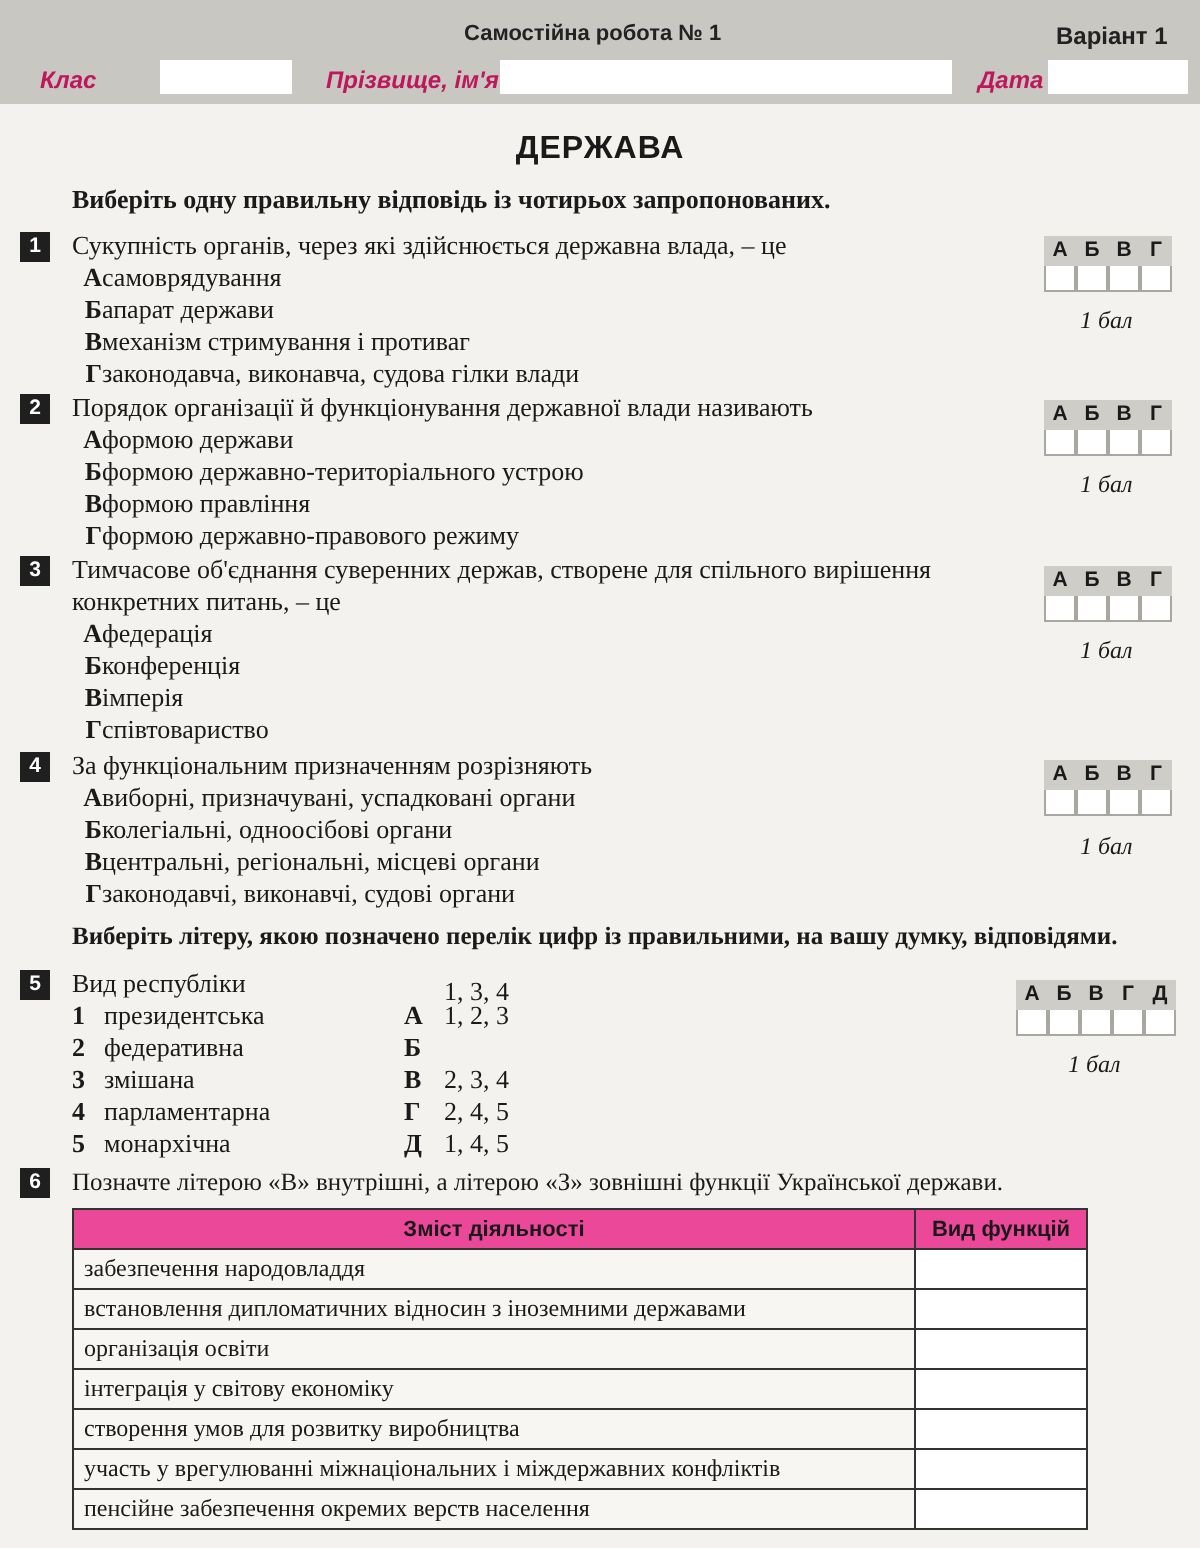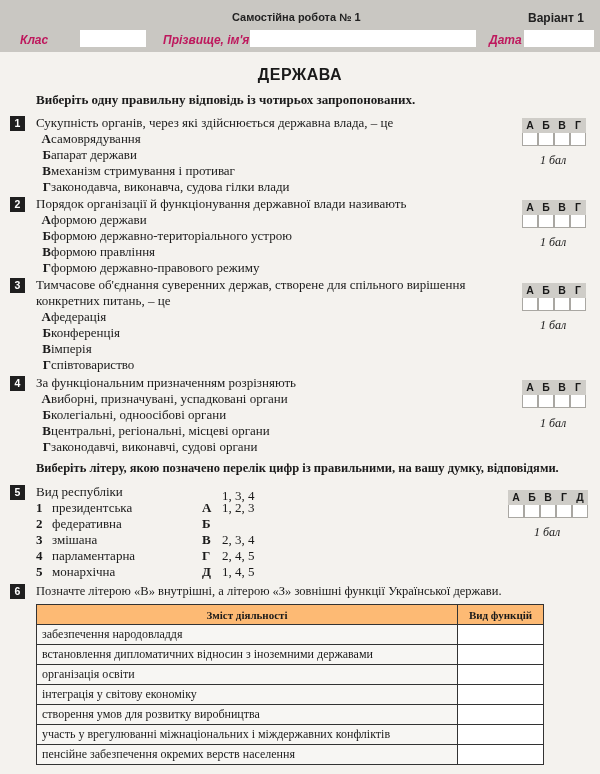--- a/index.html
+++ b/index.html
@@ -27,21 +27,21 @@
   .ans-cells span { display: block; width: 16px; height: 13px; background: #fff; border: 1px solid #a9a7a2; border-top: none; }
   .score { position: absolute; font-style: italic; font-size: 12px; }
 
   .pair-num { position: absolute; left: 36px; font-weight: bold; font-size: 13px; }
   .pair-text { position: absolute; left: 52px; font-size: 13px; }
   .pair-letter { position: absolute; left: 202px; font-weight: bold; font-size: 13px; }
   .pair-val { position: absolute; left: 222px; font-size: 13px; }
 
   table.func { position: absolute; left: 36px; top: 604px; width: 508px; border-collapse: collapse; font-size: 12px; }
   table.func th, table.func td { border: 1px solid #333; height: 20px; padding: 0 5px; }
-  table.func th { font-weight: bold; text-align: center; background: #fdba74; font-family: Liberation Serif, serif; font-size: 11px; }
+  table.func th { font-weight: bold; text-align: center; background: #ec4899; font-family: Liberation Sans, sans-serif; font-size: 11px; }
   table.func td.ans { width: 86px; background: #fff; }
   table.func td.txt { background: #f7f6f3; }
 </style>
 </head>
 <body>
 
 <div class="header-bar">
   <div class="hdr-title">Самостійна робота № 1</div>
   <div class="hdr-variant">Варіант 1</div>
   <div class="hdr-label" style="left:20px">Клас</div>

